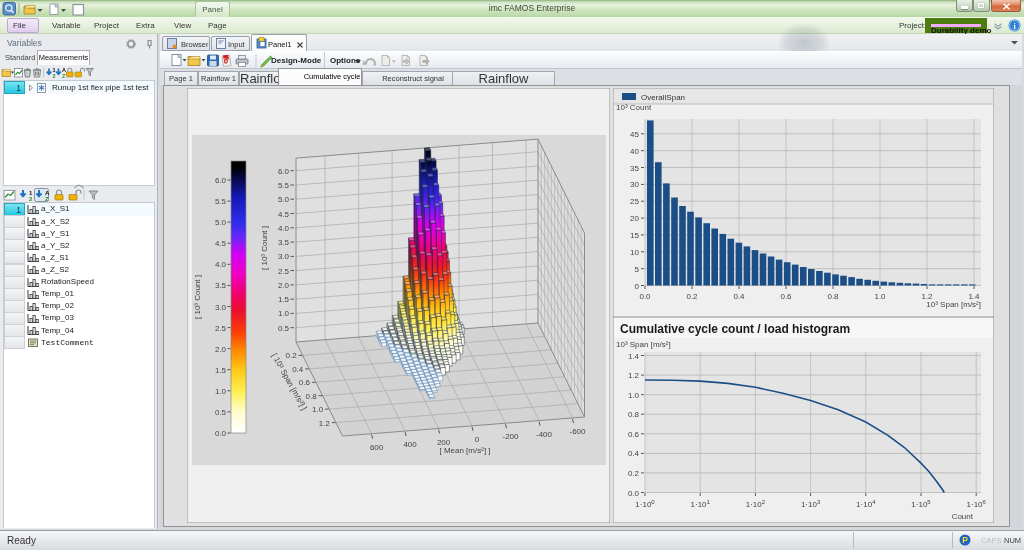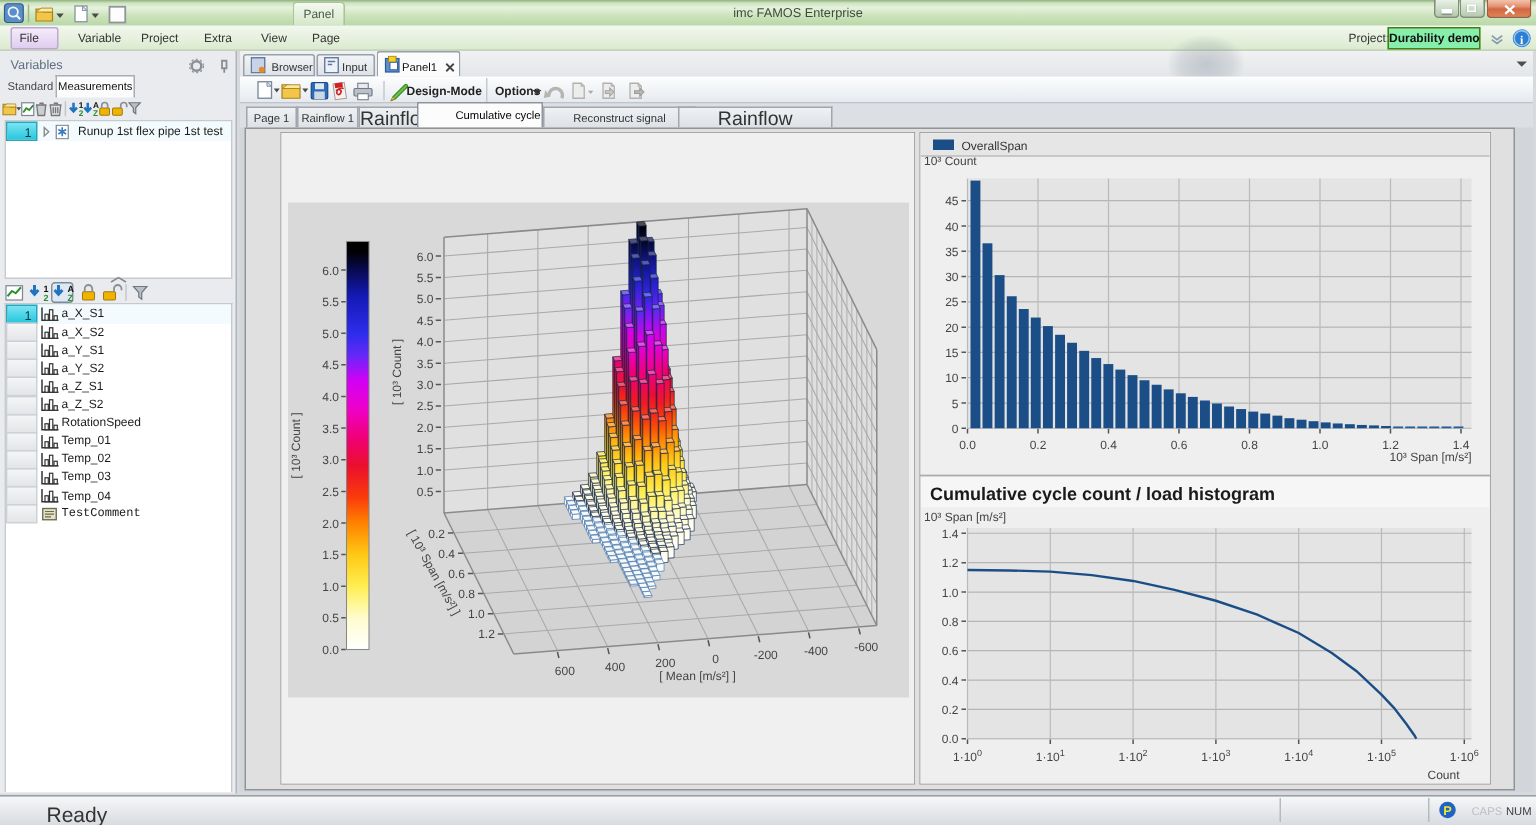--- a/index.html
+++ b/index.html
@@ -36,21 +36,21 @@
 <div class="abs" style="left:7px;top:18px;width:32px;height:15px;background:linear-gradient(180deg,#f3ebfa,#e0cdef);border:1px solid #bda8d4;border-radius:2px;"></div>
 <div class="abs" style="left:0;top:21px;height:13px;font-size:8px;color:#333;">
   <span class="abs" style="left:13px;">File</span>
   <span class="abs" style="left:52px;">Variable</span>
   <span class="abs" style="left:94px;">Project</span>
   <span class="abs" style="left:136px;">Extra</span>
   <span class="abs" style="left:174px;">View</span>
   <span class="abs" style="left:208px;">Page</span>
 </div>
 <div class="abs" style="left:899px;top:21px;font-size:8px;color:#333;">Project:</div>
-<div class="abs" style="left:925px;top:18px;width:62px;height:15px;background:#86efac;border:1px solid #4d7c0f;font-size:8px;font-weight:bold;color:#111;text-align:center;line-height:14px;white-space:nowrap;">Durability demo</div>
+<div class="abs" style="left:925px;top:18px;width:62px;height:15px;background:#f0abfc;border:6px solid #4d7c0f;font-size:8px;font-weight:bold;color:#111;text-align:center;line-height:14px;white-space:nowrap;">Durability demo</div>
 <svg class="abs" style="left:993px;top:23px" width="10" height="7">
     <path d="M1.5,0.8 L5,3.4 L8.5,0.8 M1.5,3.4 L5,6 L8.5,3.4" stroke="#8499ab" stroke-width="1.1" fill="none"></path>
   </svg>
 <svg class="abs" style="left:1008px;top:19px" width="13" height="13">
     <circle cx="6.5" cy="6.5" r="6" fill="#2d7fd3"></circle>
     <circle cx="6.5" cy="6.5" r="5" fill="none" stroke="#9cc6ee" stroke-width="1"></circle>
     <text x="6.5" y="10" font-size="8" font-weight="bold" fill="#fff" text-anchor="middle" font-family="Liberation Serif">i</text>
   </svg>
 
 <div class="abs" style="left:0;top:34px;width:1024px;height:496px;background:#d6d9dd;"></div>
@@ -2263,20 +2263,20 @@
 <line x1="252.8" y1="176" x2="252.8" y2="179" stroke="#555" stroke-width="1"></line>
 <text x="252.8" y="190" font-size="8" fill="#444" text-anchor="middle">1·10<tspan font-size="6" dy="-3">4</tspan></text>
 <line x1="308.0" y1="176" x2="308.0" y2="179" stroke="#555" stroke-width="1"></line>
 <text x="308.0" y="190" font-size="8" fill="#444" text-anchor="middle">1·10<tspan font-size="6" dy="-3">5</tspan></text>
 <line x1="363.2" y1="176" x2="363.2" y2="179" stroke="#555" stroke-width="1"></line>
 <text x="363.2" y="190" font-size="8" fill="#444" text-anchor="middle">1·10<tspan font-size="6" dy="-3">6</tspan></text>
 <text x="360" y="202" font-size="8" fill="#444" text-anchor="end">Count</text>
 </svg>
 
 <div class="abs" style="left:0;top:530px;width:1024px;height:20px;background:linear-gradient(180deg,#f6f7f8,#d8dbe0);border-top:1px solid #9aa0a6;"></div>
-<div class="abs" style="left:7px;top:535px;font-size:14px;color:#333;margin-left:24px;">Ready</div>
+<div class="abs" style="left:7px;top:535px;font-size:10px;color:#333;">Ready</div>
 <div class="abs" style="left:853px;top:532px;width:1px;height:16px;background:#b5bac0;"></div>
 <div class="abs" style="left:952px;top:532px;width:1px;height:16px;background:#b5bac0;"></div>
 <svg class="abs" style="left:959px;top:534px" width="12" height="12">
     <circle cx="6" cy="6" r="5.5" fill="#1f63c4"></circle>
     <text x="6" y="9" font-size="8.5" font-weight="bold" fill="#f2e230" text-anchor="middle">P</text>
   </svg>
 <div class="abs" style="left:981px;top:536px;font-size:7.5px;color:#bcbfc3;">CAPS</div>
 <div class="abs" style="left:1004px;top:536px;font-size:7.5px;color:#3a3d40;">NUM</div>
 </body></html>

